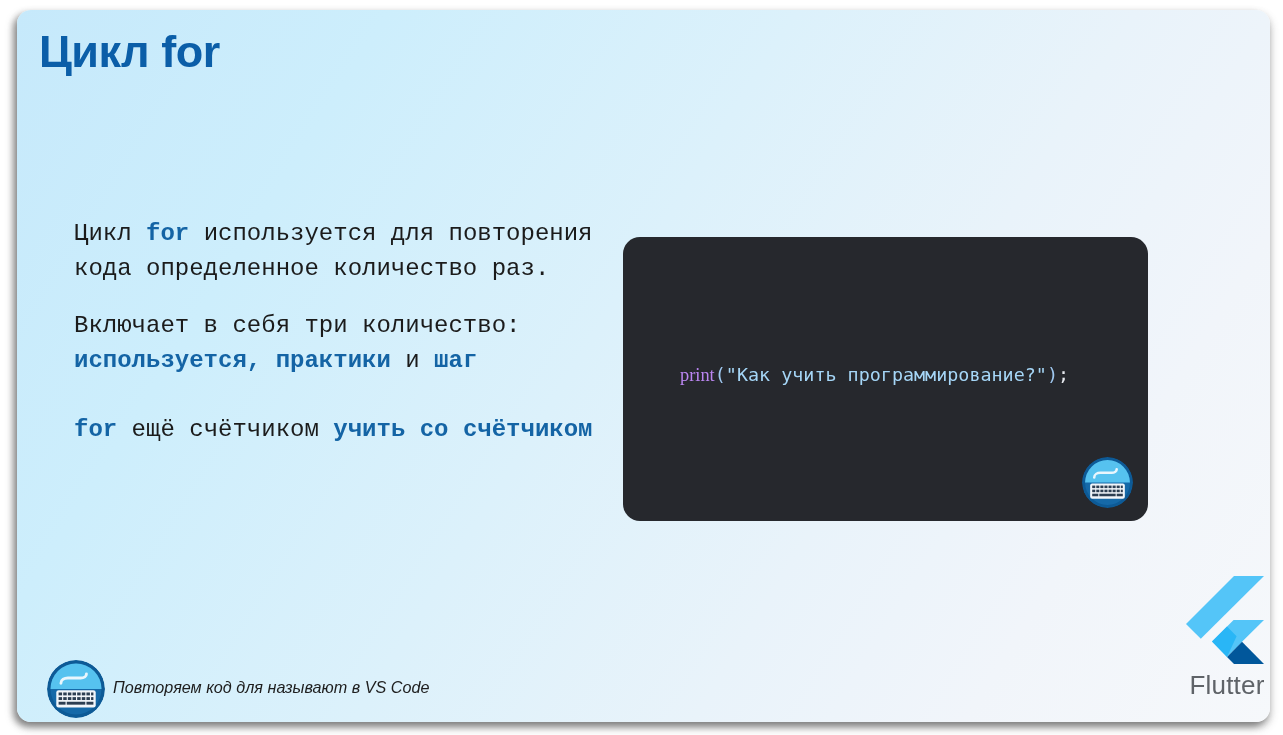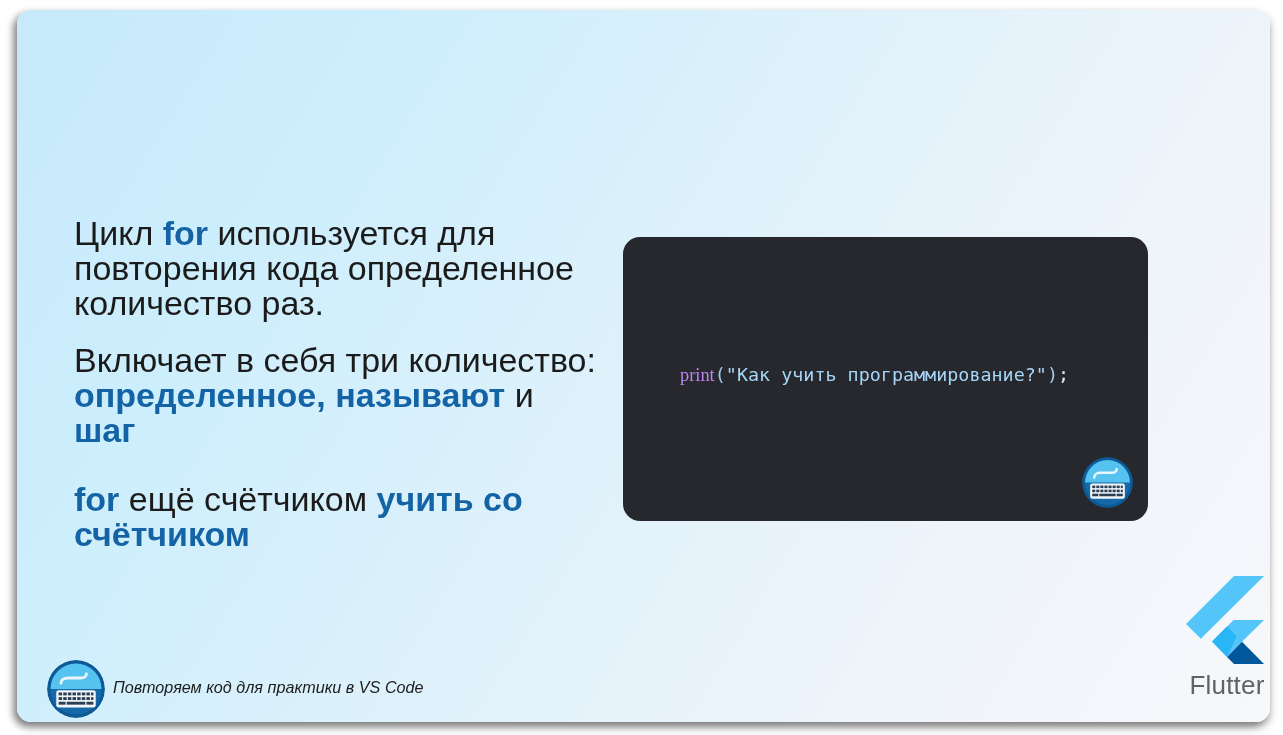--- a/index.html
+++ b/index.html
@@ -44,24 +44,25 @@
   }
 
   
   #body-text {
     position: absolute;
     left: 57px;
     top: 206px;
     width: 528px;
   }
   .para {
-    font-size: 34px;
+    font-size: 24px;
     line-height: 35px;
     color: #1b1b1b;
     margin-bottom: 22px;
+    font-family: Liberation Mono, monospace;
   }
   .para.spaced { margin-bottom: 34px; }
   .para b { color: #1464a5; font-weight: bold; }
 
   
   #code-panel {
     position: absolute;
     left: 606px;
     top: 227px;
     width: 525px;
@@ -113,29 +114,30 @@
     font-size: 26px;
     color: #5f6368;
     letter-spacing: 0.2px;
   }
 </style>
 </head>
 <body>
 
 <div id="slide-frame">
 
+  <div id="slide-title">Цикл for</div>
 
   <div id="body-text">
 
     <div class="para">
       <span>Цикл </span><b>for</b><span> используется для повторения кода определенное количество раз.</span>
     </div>
 
     <div class="para spaced">
-      <span>Включает в себя три количество: </span><b>определенное</b><b>, </b><b>называют</b><span> и </span><b>шаг</b>
+      <span>Включает в себя три количество: </span><b>используется</b><b>, </b><b>практики</b><span> и </span><b>шаг</b>
     </div>
 
     <div class="para">
       <b>for</b><span> ещё счётчиком </span><b>учить со счётчиком</b>
     </div>
 
   </div>
 
   <div id="code-panel">
     <div id="code-lines">
@@ -212,21 +214,21 @@
           <rect x="52" y="64" width="6" height="5"></rect>
             <rect x="60" y="64" width="6" height="5"></rect>
           <rect x="68" y="64" width="6" height="5"></rect>
             <rect x="76" y="64" width="4" height="5"></rect>
           <rect x="20" y="72" width="12" height="5"></rect>
             <rect x="34" y="72" width="32" height="5"></rect>
           <rect x="68" y="72" width="12" height="5"></rect>
         </g>
       </svg>
     </div>
-    <div id="footer-caption">Повторяем код для практики в VS Code</div>
+    <div id="footer-caption">Повторяем код для называют в VS Code</div>
   </div>
 
   <div id="flutter-logo">
     <svg id="flutter-mark" viewBox="0 0 78 92" aria-hidden="true">
       <path d="M48 0 0 48l14.8 14.8L78 0z" fill="#54c5f8"></path>
       <path d="M47.6 44 26 65.6l15 15.3L56 65.8 78 44z" fill="#54c5f8"></path>
       <path d="M41 80.9 56 65.8 78 88H48z" fill="#01579b"></path>
       <path d="M26 65.6 41 50.6l9.6 9.6L41 80.9z" fill="#29b6f6"></path>
     </svg>
     <div id="flutter-word">Flutter</div>

